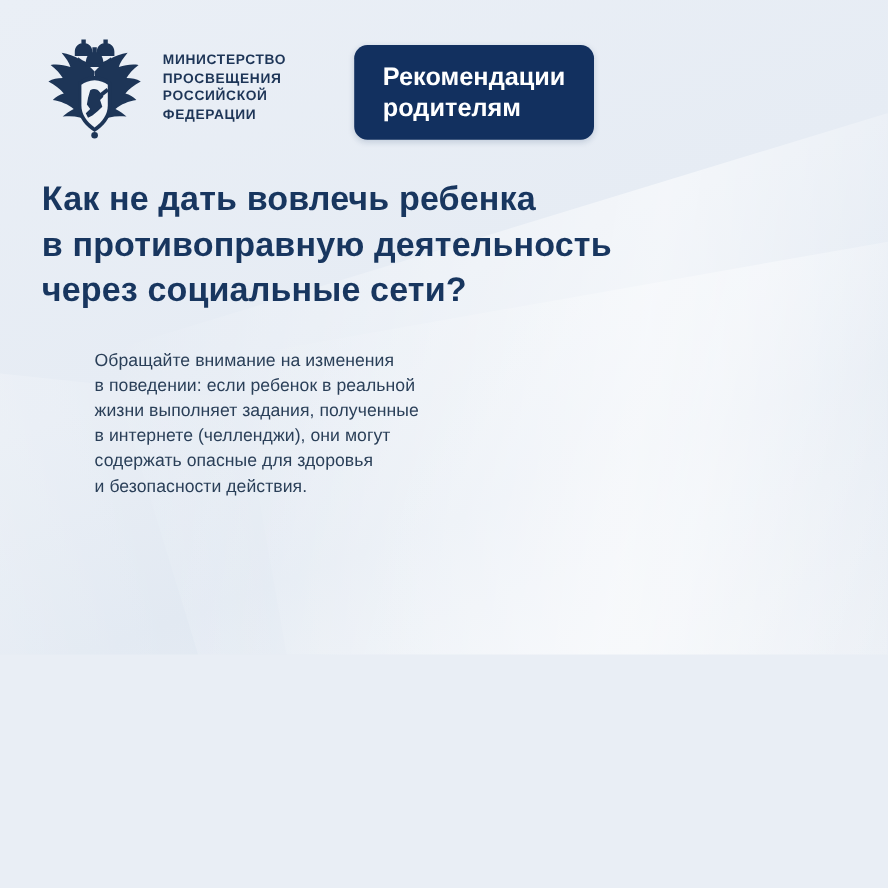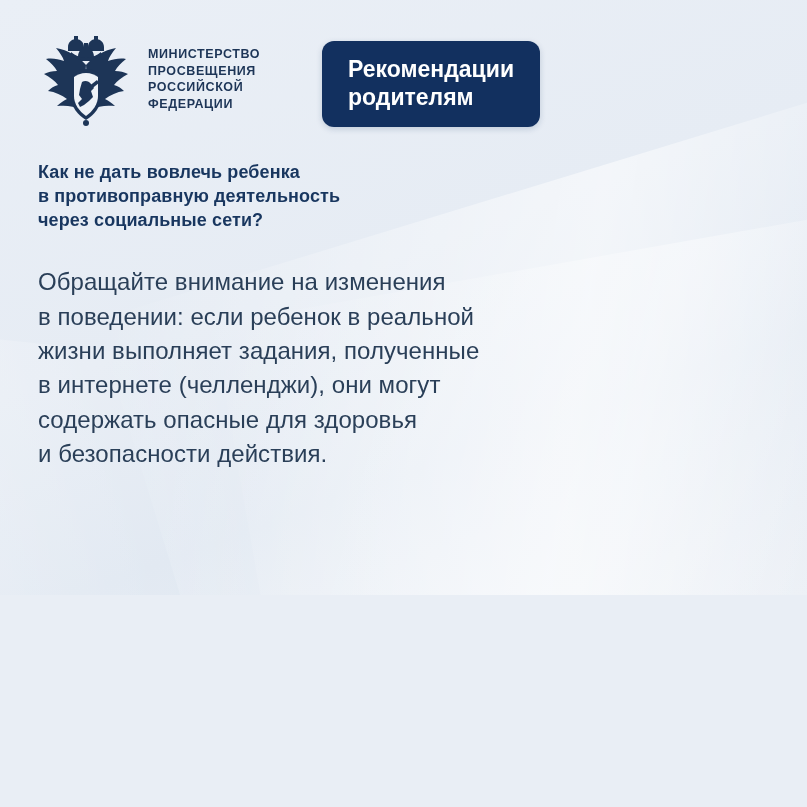--- a/index.html
+++ b/index.html
@@ -93,34 +93,35 @@
   }
 
   
   .content {
     position: absolute;
     left: 38px;
     top: 160px;
     width: 620px;
   }
   .headline {
-    font-size: 18px;
+    font-size: 31px;
     font-weight: bold;
     color: #18365f;
     line-height: 1.34;
     white-space: pre-line;
     letter-spacing: 0.1px;
   }
   .para {
     margin-top: 33px;
-    font-size: 24px;
+    font-size: 16px;
     color: #2a3f58;
     line-height: 1.43;
     white-space: pre-line;
     letter-spacing: 0.05px;
+    margin-left: 48px;
   }
   .para-2 {
     margin-top: 38px;
   }
 </style>
 </head>
 <body>
 
 <div class="poster">
 

